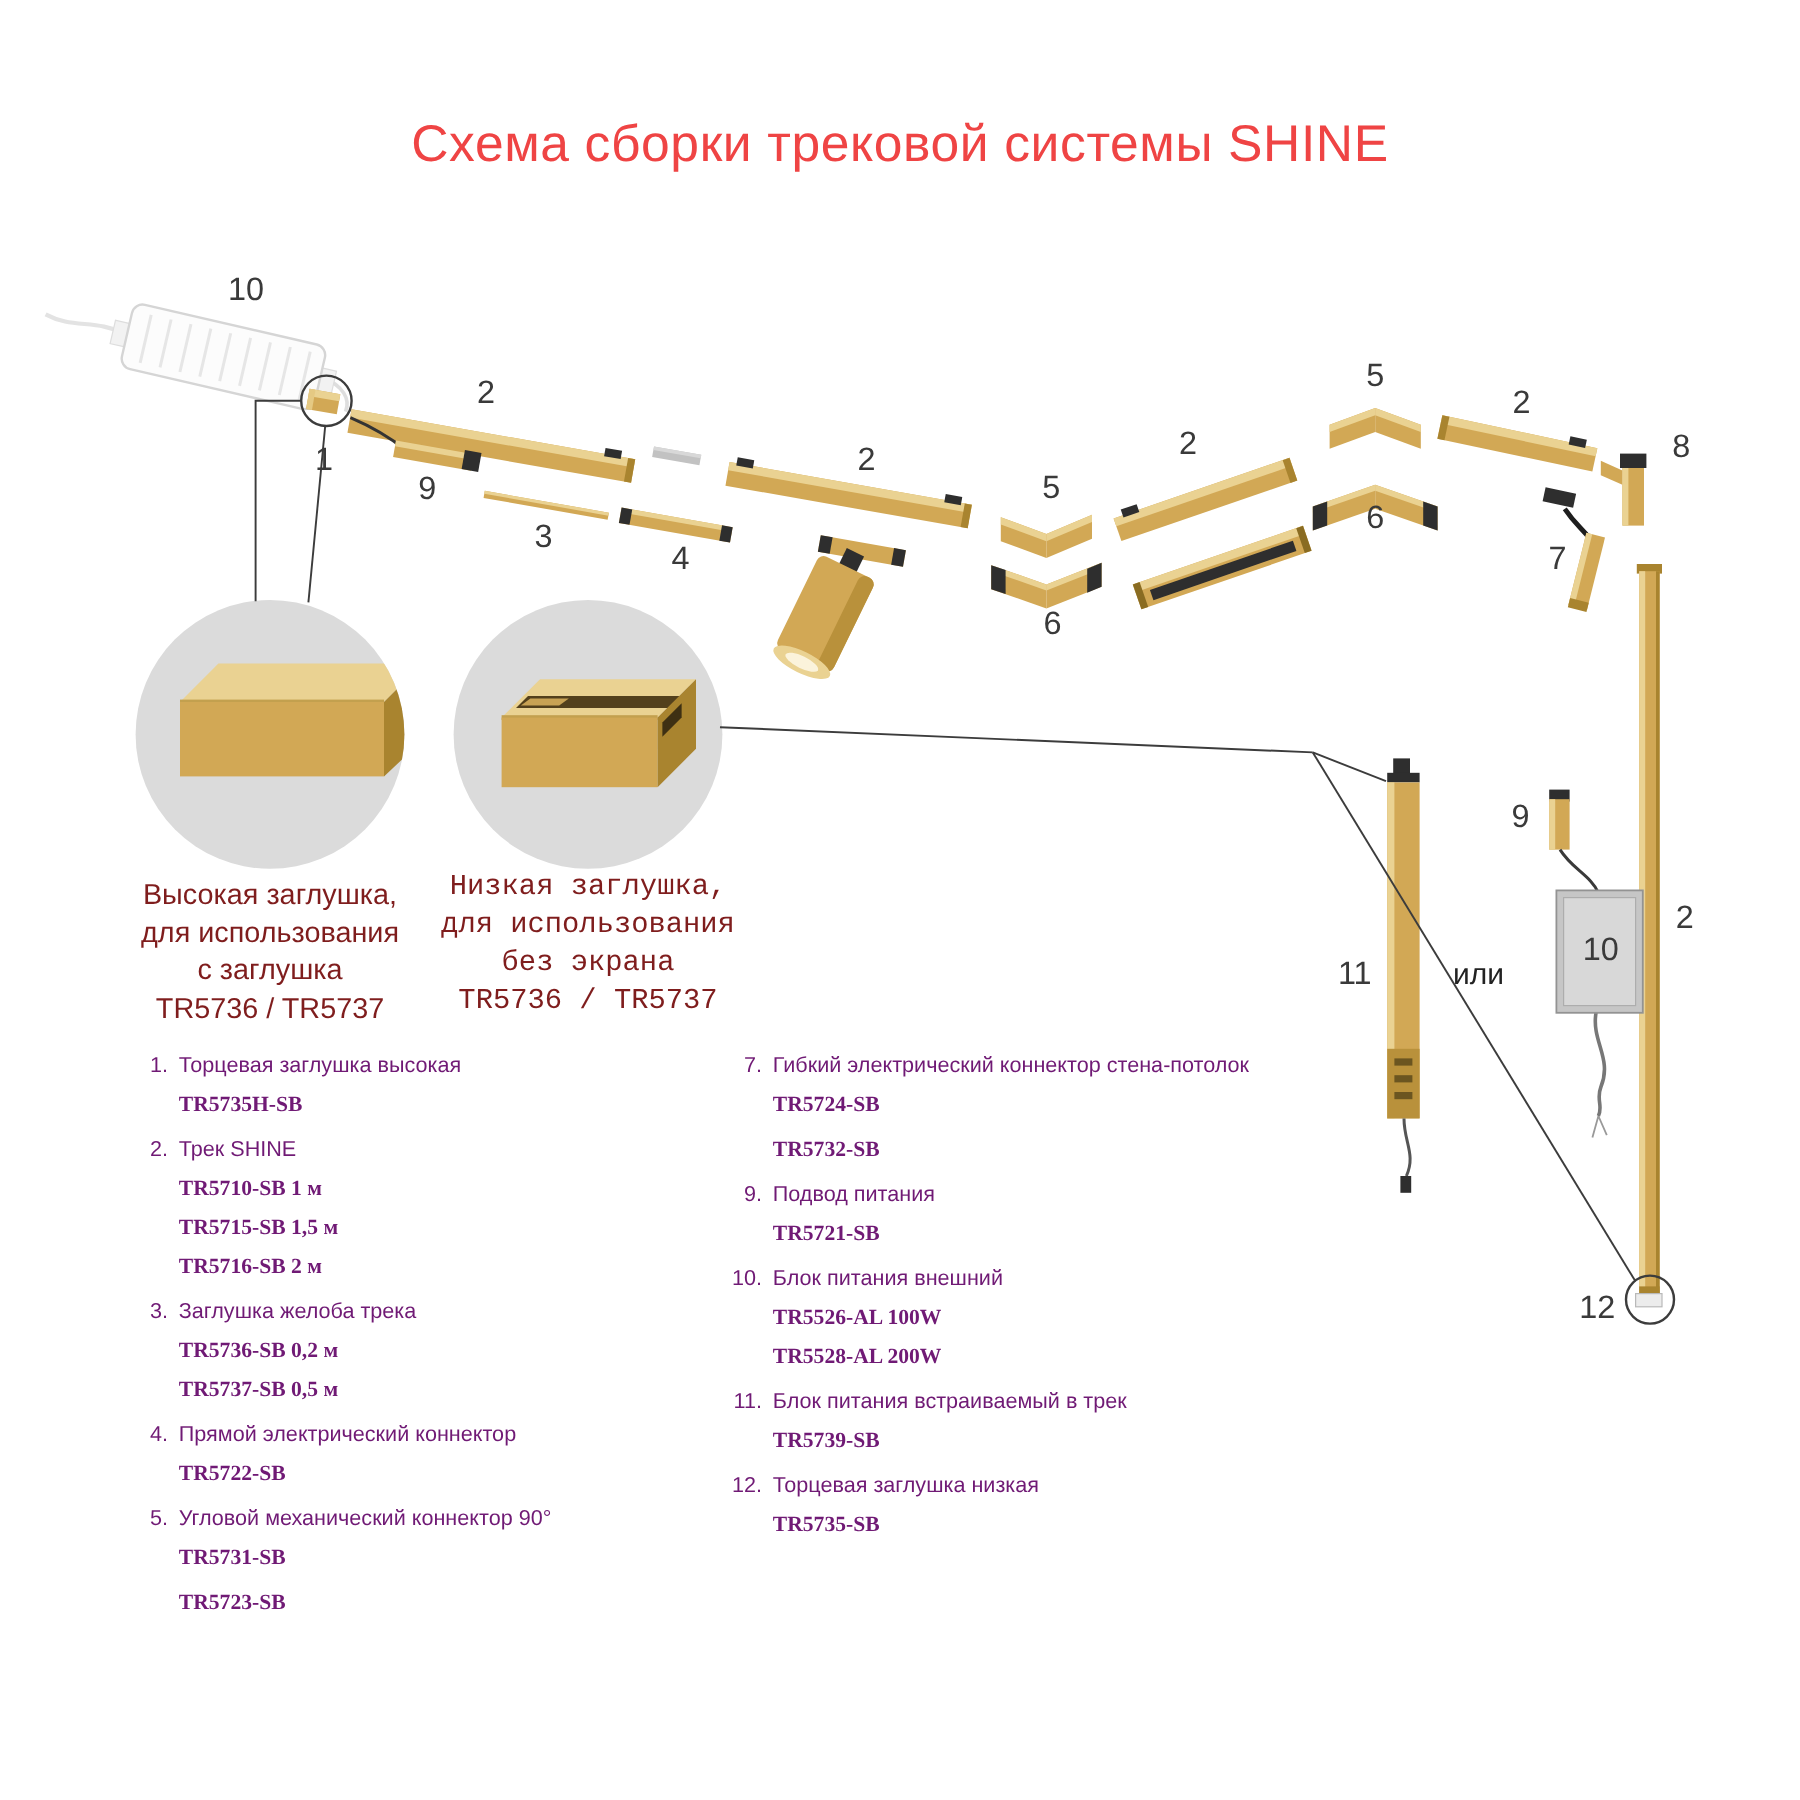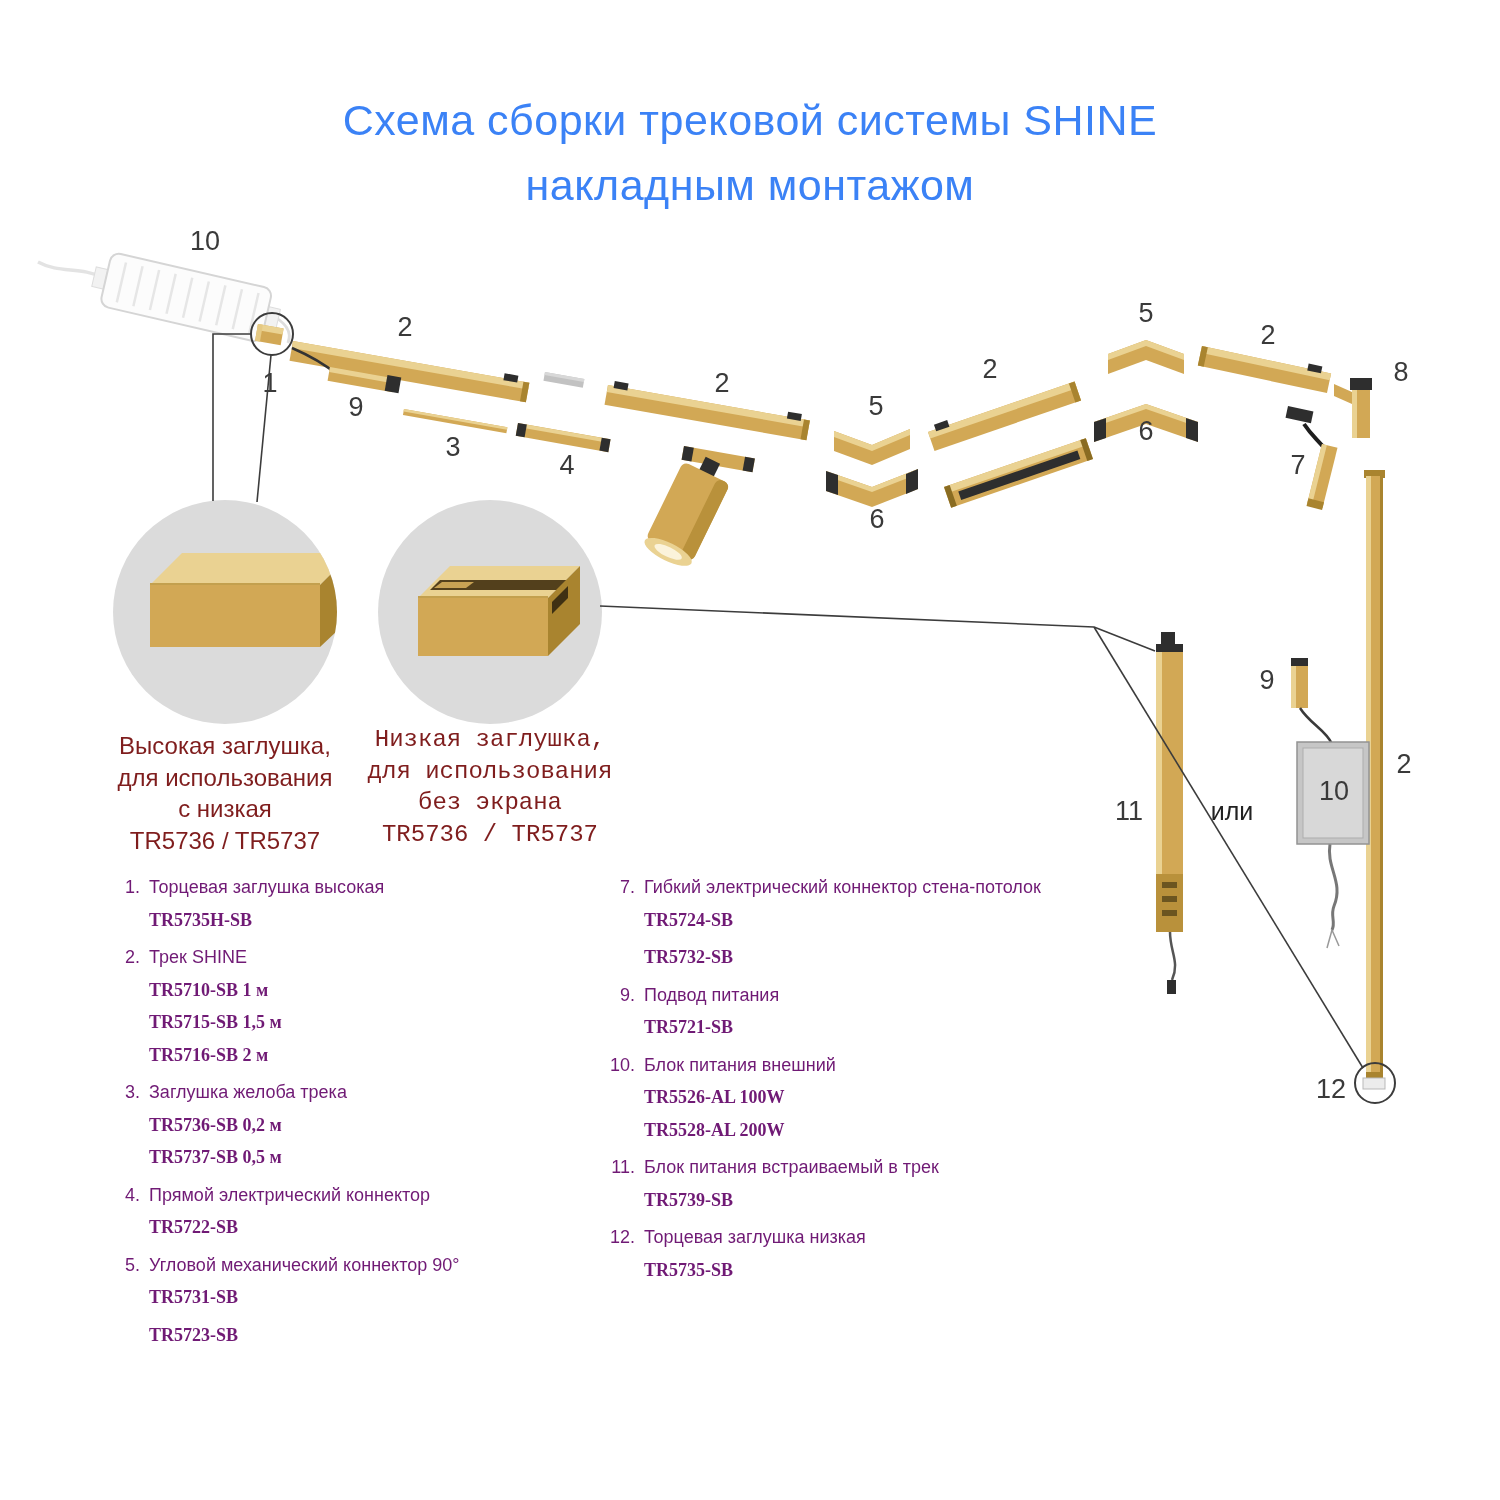--- a/index.html
+++ b/index.html
@@ -1,21 +1,21 @@
 <!DOCTYPE html>
 <html><head>
 <meta charset="utf-8">
 <style>
   html,body{margin:0;padding:0;background:#fff;}
   body{width:1500px;height:1500px;position:relative;overflow:hidden;
        font-family:"Liberation Sans", sans-serif;color:#1a1a1a;}
   .page{position:absolute;inset:0;width:1500px;height:1500px;}
   svg.diagram{position:absolute;top:0;left:0;}
   .title{position:absolute;top:88px;left:0;width:100%;text-align:center;
-         font-size:43px;color:#3b82f6;line-height:1.5;letter-spacing:.5px;}
+         font-size:43px;color:#ef4444;line-height:1.5;letter-spacing:.5px;}
   .caption{position:absolute;text-align:center;font-size:24px;color:#7f1d1d;line-height:1.32;}
   .legend{position:absolute;font-size:18px;color:#701a75;}
   .legend-item{margin-bottom:15px;}
   .item-name{line-height:1.25;}
   .item-num{display:inline-block;width:40px;text-align:right;margin-right:9px;}
   .code-line{font-weight:bold;margin:10px 0 0 49px;line-height:1.25;font-family:Liberation Serif, serif;}
 </style>
 </head>
 <body>
 
@@ -280,27 +280,26 @@
     <text x="1129" y="820">11</text>
     <text x="1232" y="820" font-size="25" fill="#222222">или</text>
     <text x="1267" y="689">9</text>
     <text x="1334" y="800">10</text>
     <text x="1331" y="1098">12</text>
   </g>
 </svg>
 
 <div class="title">
   <div>Схема сборки трековой системы SHINE</div>
-  <div>накладным монтажом</div>
 </div>
 
 <div class="caption" style="left:60px;top:730px;width:330px;">
   <div>Высокая заглушка,</div>
   <div>для использования</div>
-  <div>с низкая</div>
+  <div>с заглушка</div>
   <div>TR5736 / TR5737</div>
 </div>
 <div class="caption" style="left:330px;top:724px;width:320px;font-family:Liberation Mono, monospace;">
   <div>Низкая заглушка,</div>
   <div>для использования</div>
   <div>без экрана</div>
   <div>TR5736 / TR5737</div>
 </div>
 
 <div class="legend" style="left:100px;top:876px;width:475px;">

